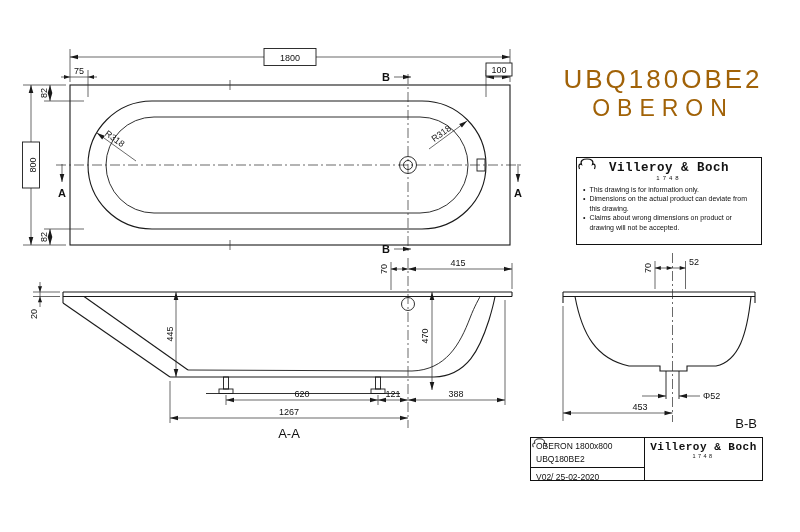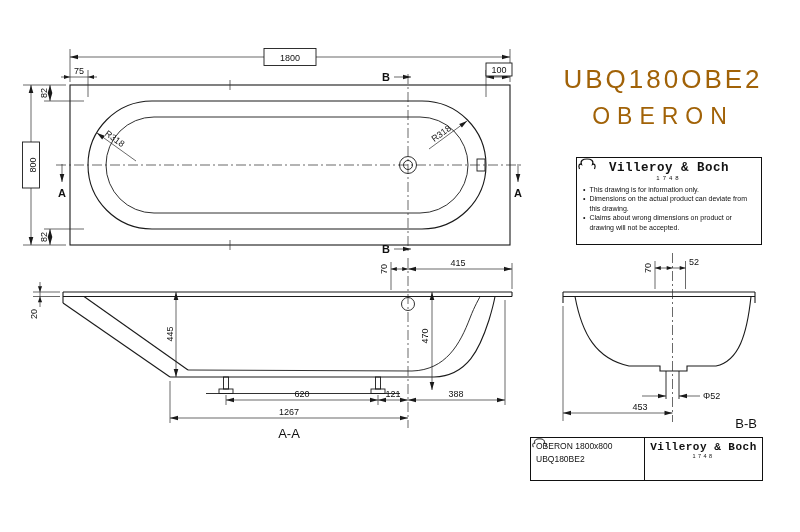--- a/index.html
+++ b/index.html
@@ -12,21 +12,21 @@
   svg .cl{fill:none;stroke:#2a2a2a;stroke-width:0.7;stroke-dasharray:10 3 2 3;}
   svg .box{fill:#ffffff;stroke:#1a1a1a;stroke-width:0.9;}
   svg .ar{fill:#1a1a1a;stroke:none;}
   svg text{font-family:"Liberation Sans",sans-serif;fill:#111;}
   svg .dtxt{font-size:9px;}
   svg .lbl{font-size:11px;font-weight:bold;}
   svg .seclbl{font-size:13px;}
 
   .hdr{position:absolute;left:556px;top:64px;width:214px;text-align:center;color:#a16207;}
   .hdr .code{font-size:26px;letter-spacing:3px;white-space:nowrap;}
-  .hdr .name{font-size:23px;letter-spacing:7px;margin-top:8px;}
+  .hdr .name{font-size:23px;letter-spacing:7px;}
 
   .infobox{position:absolute;left:576px;top:157px;width:186px;height:88px;
            border:1.5px solid #111;box-sizing:border-box;padding:3px 6px;text-align:center;}
   .brand{font-family:Liberation Mono, monospace;font-weight:bold;font-size:12.5px;letter-spacing:0.5px;}
   .year{font-size:6px;letter-spacing:3px;}
   .notes{margin-top:4px;text-align:left;font-size:7px;line-height:1.35;}
   .note{display:flex;gap:4px;}
   .note .b{flex:0 0 auto;}
 
   .titleblock{position:absolute;left:530px;top:437px;width:233px;height:44px;
@@ -235,20 +235,21 @@
           <span class="b">•</span>
           <span>Claims about wrong dimensions on product or drawing will not be accepted.</span>
         </div>
   </div>
 </div>
 
 <div class="titleblock">
   <div class="tb-left">
     <div class="tb-row">OBERON 1800x800</div>
     <div class="tb-row">UBQ180BE2</div>
+    <div class="tb-row3">V02/ 25-02-2020</div>
   </div>
   <div class="tb-right">
     <div>
       <svg viewBox="0 0 20 12" width="17" height="10">
         <path d="M2.5,11 C1,7 2.5,5.5 4.5,6.5 C3,2.5 6,1 10,1 C14,1 17,2.5 15.5,6.5 C17.5,5.5 19,7 17.5,11" fill="none" stroke="#111" stroke-width="1.2"></path>
       </svg>
     </div>
     <div class="brand">Villeroy &amp; Boch</div>
     <div class="year">1748</div>
   </div>

